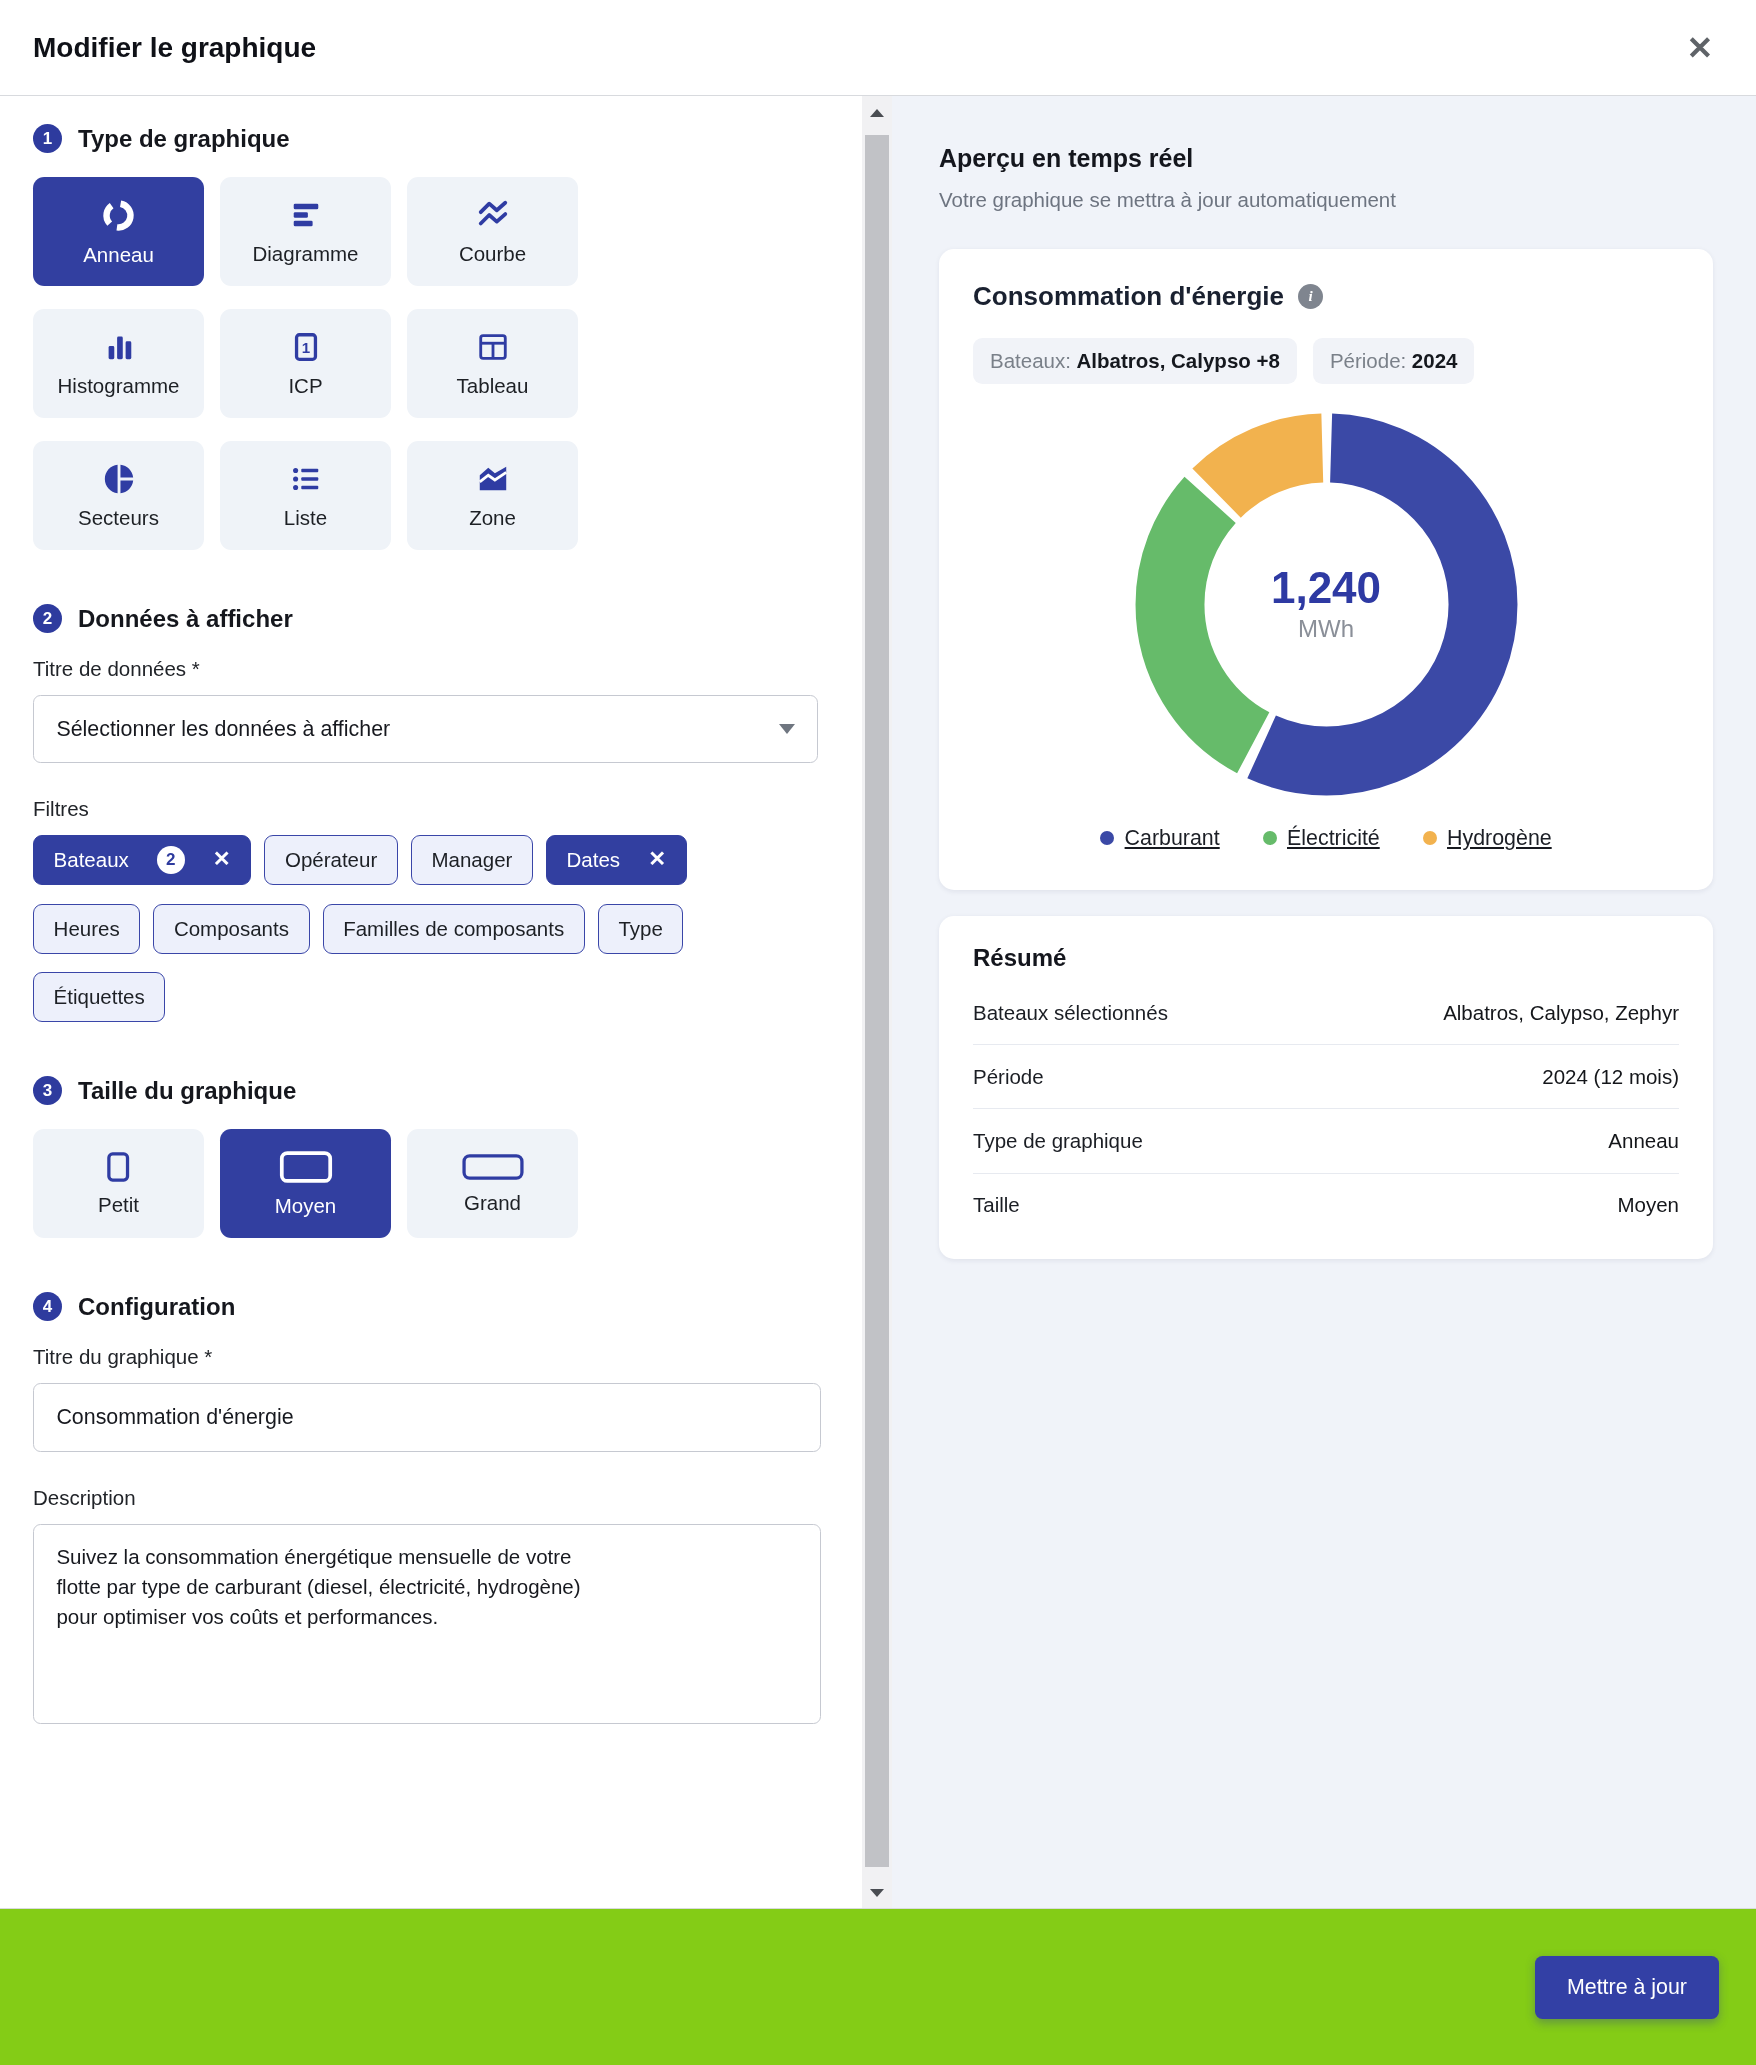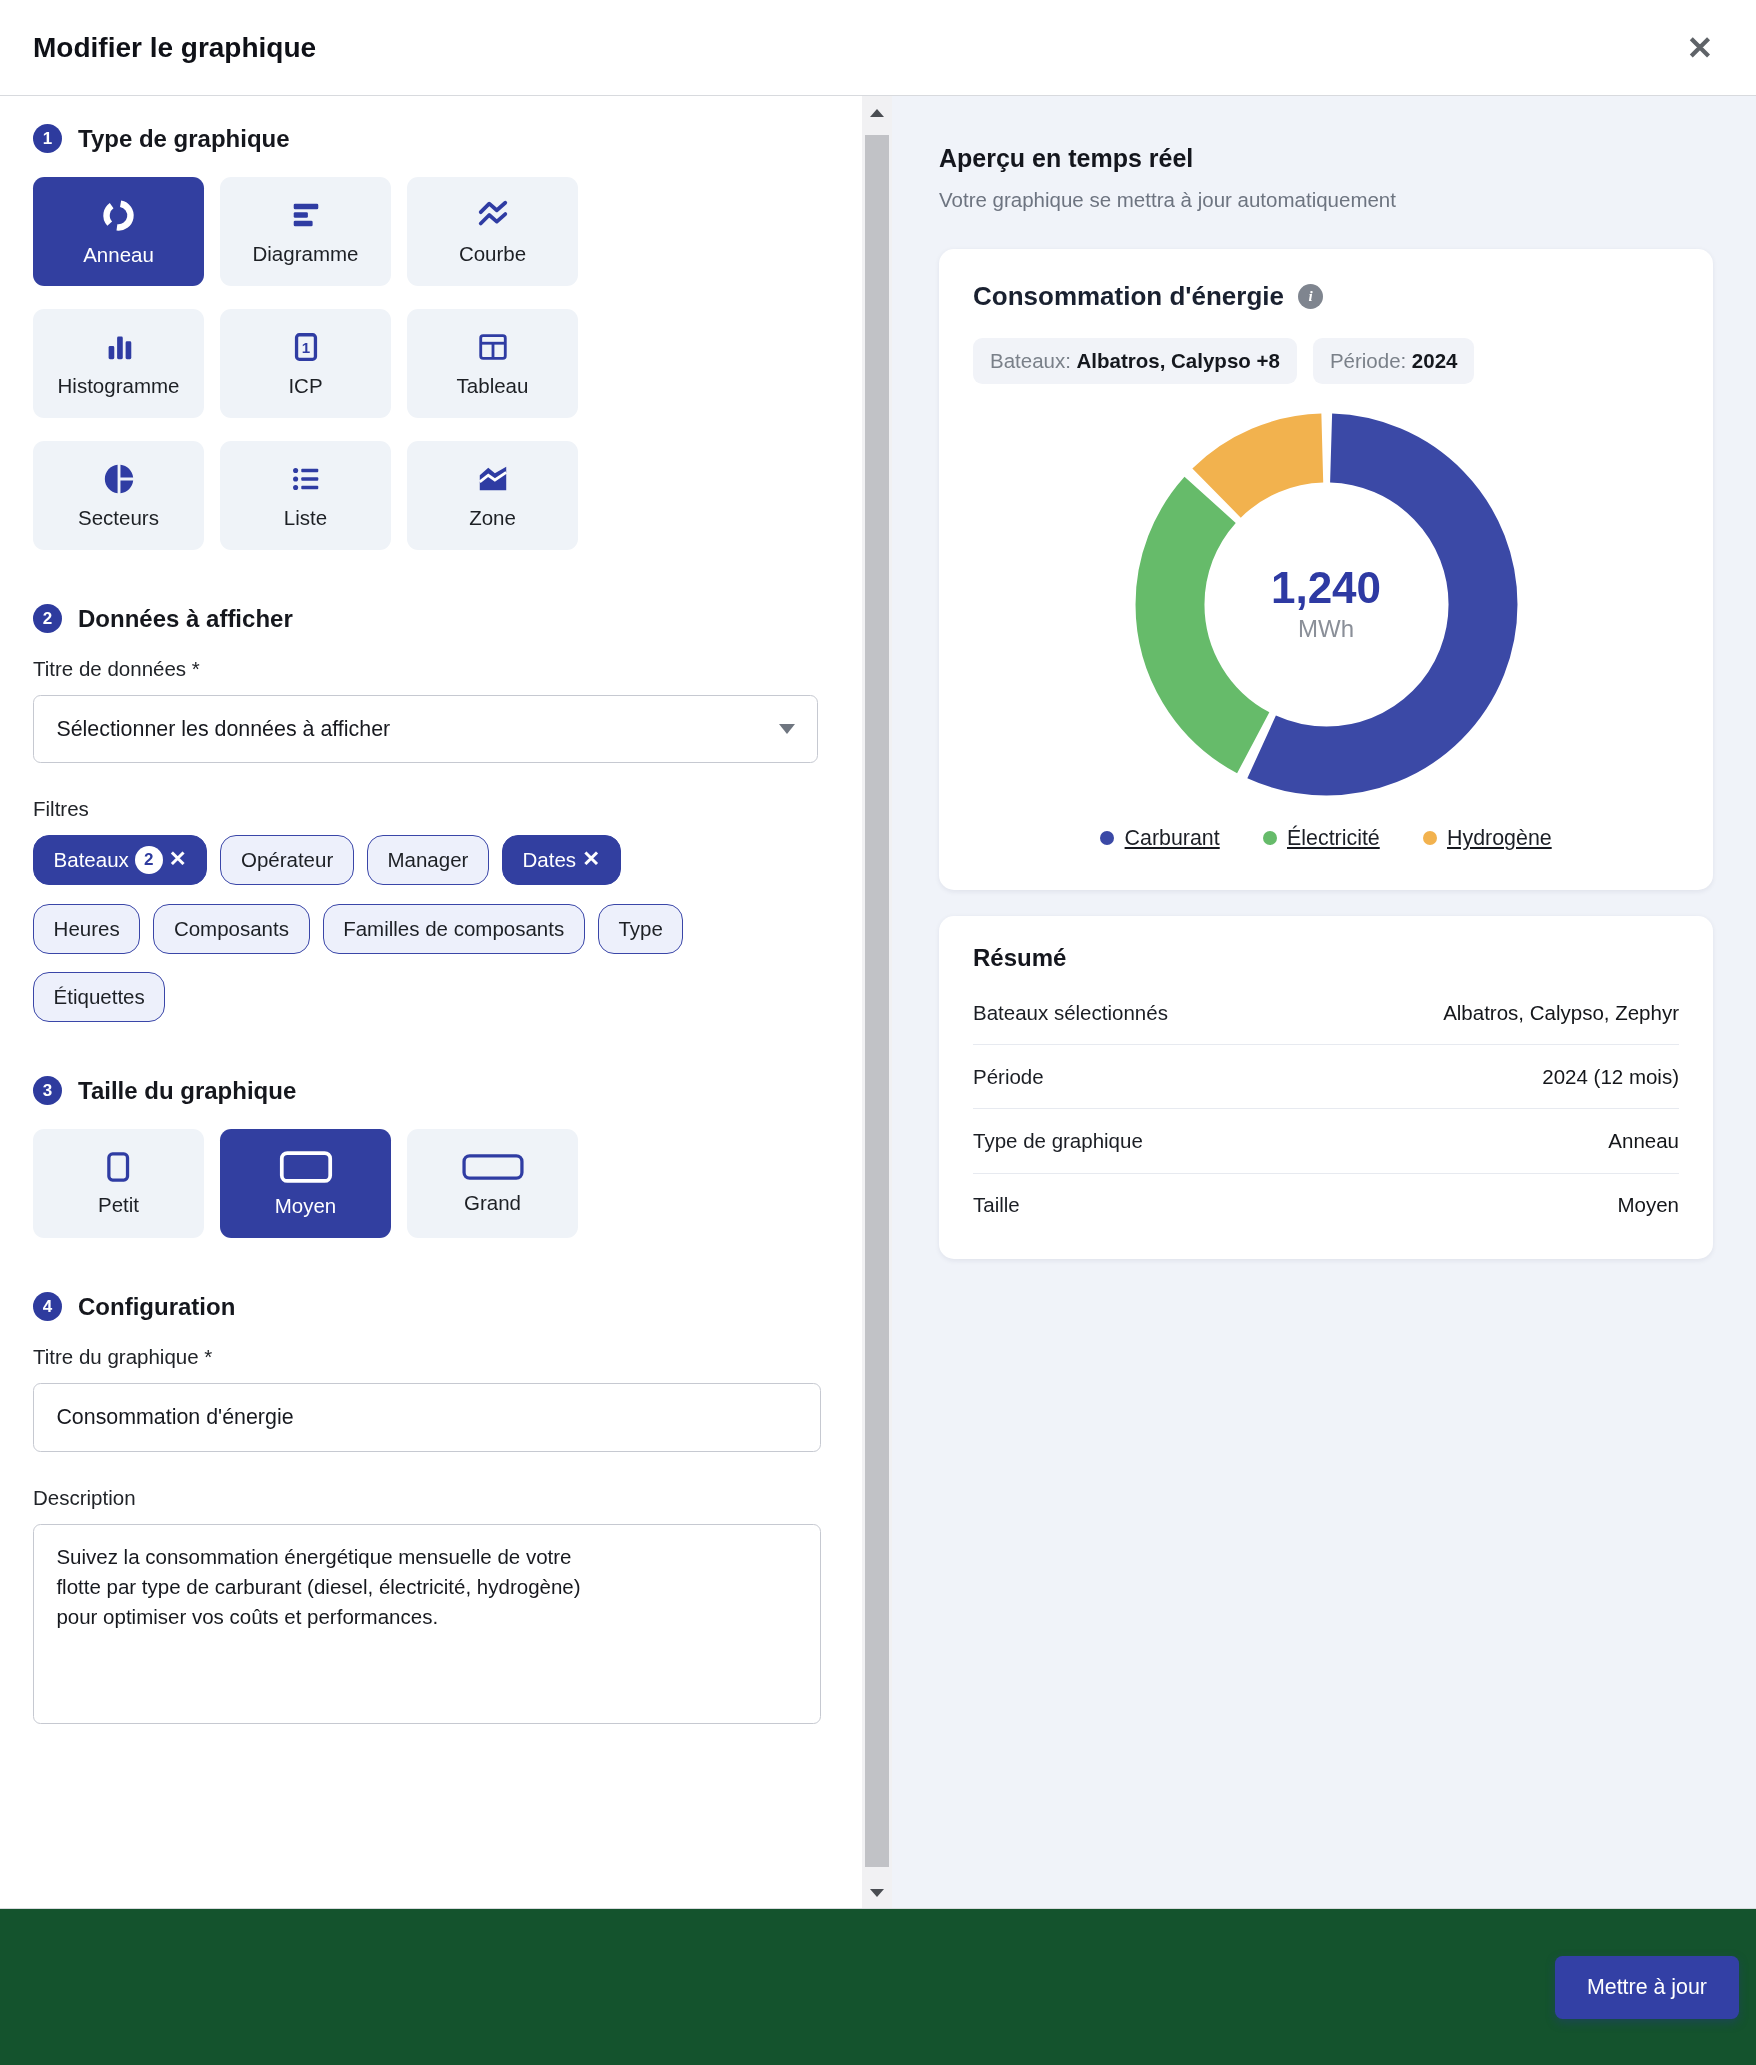--- a/index.html
+++ b/index.html
@@ -58,22 +58,22 @@
   .field-label { font-size:20.5px; color:#212429; margin:0 0 14px; }
   .select-box {
     height:68px; border:0.9px solid #c6c9d1; border-radius:7.5px; background:#fff;
     display:flex; align-items:center; justify-content:space-between; padding:0 22.4px;
     font-size:21.4px; color:#17191f; cursor:pointer; margin-bottom:34px; max-width:788px;
   }
   .caret { width:0; height:0; border-left:8.4px solid transparent; border-right:8.4px solid transparent; border-top:10.3px solid #6f7680; }
 
   .chips { display:flex; flex-wrap:wrap; gap:18.6px 13px; width:681px; }
   .chip {
-    height:50px; border-radius:16px; padding:0 19.6px; cursor:pointer; font-family:inherit;
-    display:inline-flex; align-items:center; gap:6px; font-size:20.5px;
+    height:50px; border-radius:9px; padding:0 19.6px; cursor:pointer; font-family:inherit;
+    display:inline-flex; align-items:center; gap:28px; font-size:20.5px;
     background:#edf0fb; border:1.9px solid #3a46a8; color:#1d2025;
   }
   .chip.selected { background:#323fa0; border-color:#323fa0; color:#fff; }
   .chip-count {
     width:28px; height:28px; border-radius:50%; background:#fff; color:#2e3b9e;
     font-size:17px; font-weight:bold; display:flex; align-items:center; justify-content:center;
   }
   .chip-x { font-size:21.4px; font-weight:bold; line-height:1; }
 
   .text-input {
@@ -118,22 +118,22 @@
 
   .summary-card { padding:28px 34px 22.4px; }
   .summary-title { font-size:24px; font-weight:bold; color:#14161d; margin:0 0 9.3px; }
   .srow { display:flex; justify-content:space-between; align-items:center; padding:19.6px 0; border-bottom:0.9px solid #e7eaf0; }
   .srow:last-child { border-bottom:none; }
   .srow .sl { font-size:20.5px; color:#1b1e24; }
   .srow .sv { font-size:20.5px; color:#14161a; }
 
   
   .dlg-footer {
-    flex:0 0 158px; background:#14532d; border-top:0.9px solid #d8dade;
-    display:flex; align-items:center; justify-content:flex-end; padding:0 17px;
+    flex:0 0 158px; background:#84cc16; border-top:0.9px solid #d8dade;
+    display:flex; align-items:center; justify-content:flex-end; padding:0 37px;
   }
   .update-btn {
     background:#3340a5; color:#fff; border:none; border-radius:7.5px; cursor:pointer;
     font-size:21.4px; font-weight:500; font-family:inherit; padding:18.6px 32px;
     box-shadow:0 3.7px 9.3px rgba(40,52,150,.35);
   }
 </style>
 </head>
 <body>
 

